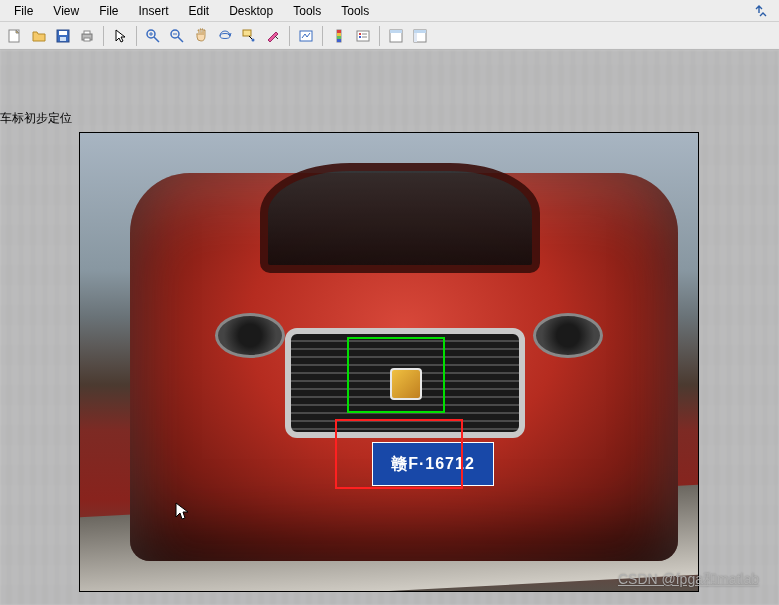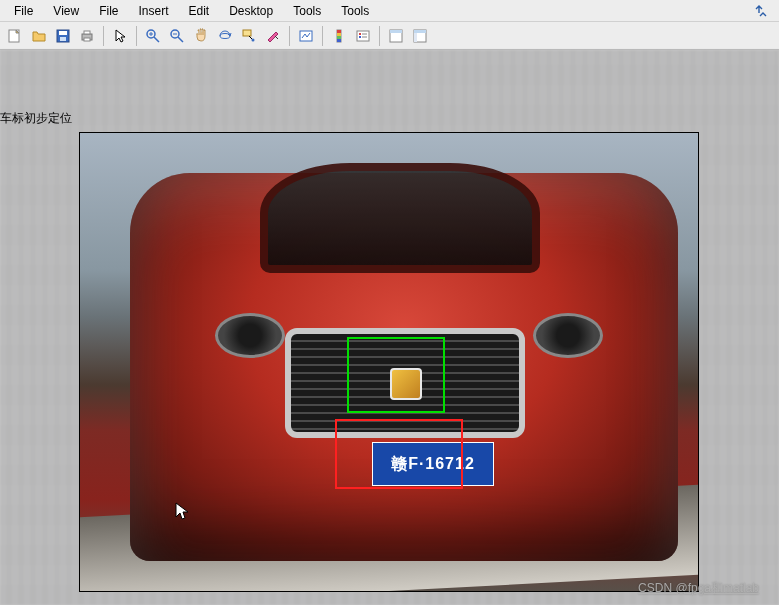--- a/index.html
+++ b/index.html
@@ -157,23 +157,23 @@
       border: 2px solid #ff2020;
     }
     .cursor {
       position: absolute;
       width: 14px; height: 20px;
       pointer-events: none;
     }
     .watermark {
       position: absolute;
       right: 20px;
-      bottom: 8px;
+      bottom: 16px;
       color: rgba(180,180,180,0.9);
-      font-size: 12px;
+      font-size: 14px;
       text-shadow: 0 0 2px rgba(0,0,0,0.3);
       text-decoration: underline;
     }
   </style>
 </head>
 <body>
 
 <div class="menubar">
   <span class="menu-item">File</span>
   <span class="menu-item">View</span>

